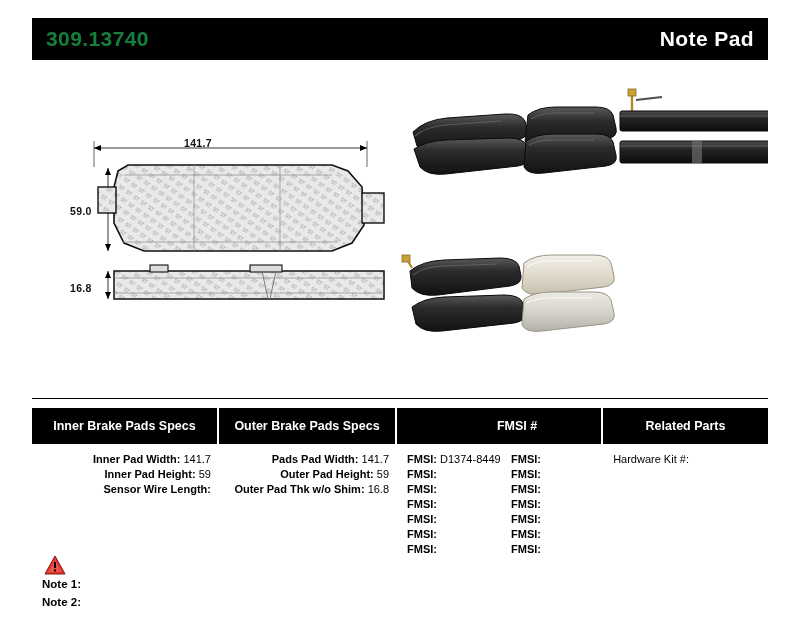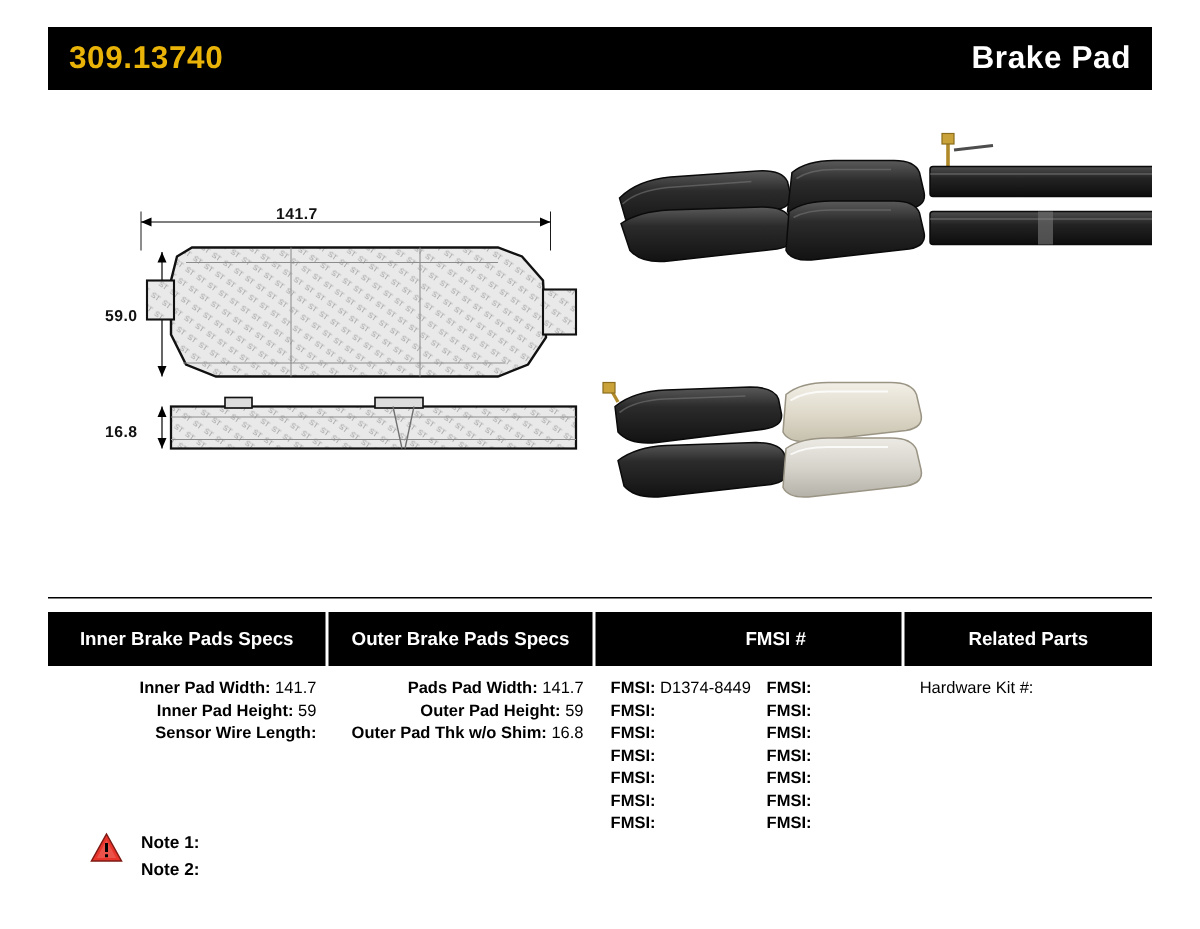--- a/index.html
+++ b/index.html
@@ -24,21 +24,21 @@
     width: 736px;
     height: 42px;
     background: #000000;
     display: flex;
     align-items: center;
     justify-content: space-between;
     box-sizing: border-box;
     padding: 0 14px;
   }
   .header .part-number {
-    color: #eab308;
+    color: #15803d;
     font-size: 21px;
     font-weight: bold;
     letter-spacing: 0.4px;
   }
   .header .doc-title {
     color: #ffffff;
     font-size: 21px;
     font-weight: bold;
     letter-spacing: 0.4px;
   }
@@ -117,24 +117,25 @@
   .fmsi-left { width: 104px; font-weight: bold; }
   .fmsi-left .val { font-weight: normal; }
   .fmsi-right { font-weight: bold; }
 
   .related-cell { padding-left: 10px; }
   .related-line { line-height: 15px; font-size: 11px; }
 
   
   .notes {
     position: absolute;
-    left: 60px;
+    left: 42px;
     top: 553px;
     display: flex;
-    align-items: flex-start;
+    align-items: center;
+    flex-direction: column;
   }
   .warn-icon { width: 22px; height: 20px; margin-right: 12px; margin-top: 2px; }
   .note-line {
     font-size: 11.5px;
     font-weight: bold;
     line-height: 18px;
   }
 
   
   .bottom-rule {
@@ -144,21 +145,21 @@
     width: 736px;
     height: 1px;
     background: #000000;
   }
 </style>
 </head>
 <body>
 
 <div class="header">
   <div class="part-number">309.13740</div>
-  <div class="doc-title">Brake Pad</div>
+  <div class="doc-title">Note Pad</div>
 </div>
 
 <div class="drawing-area">
 
   <div class="dim dim-width">141.7</div>
   <div class="dim dim-height">59.0</div>
   <div class="dim dim-thk">16.8</div>
 
   <svg width="736" height="315" viewBox="0 0 736 315">
     <defs>

